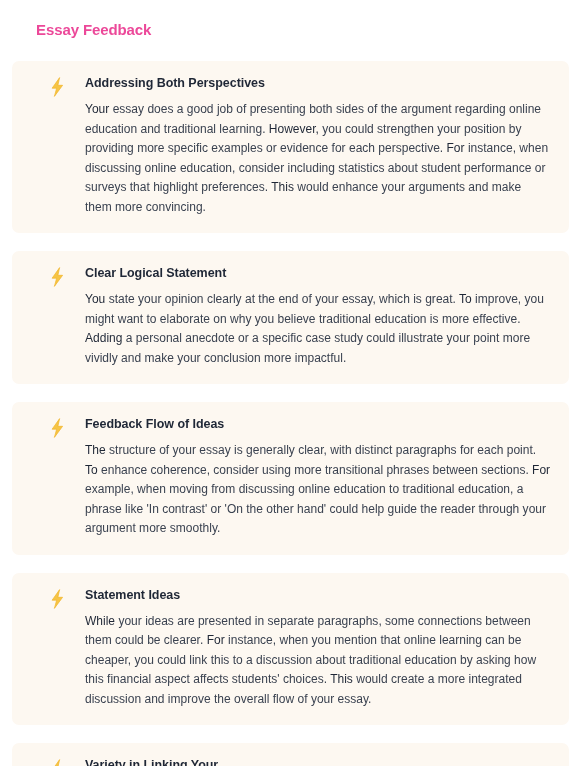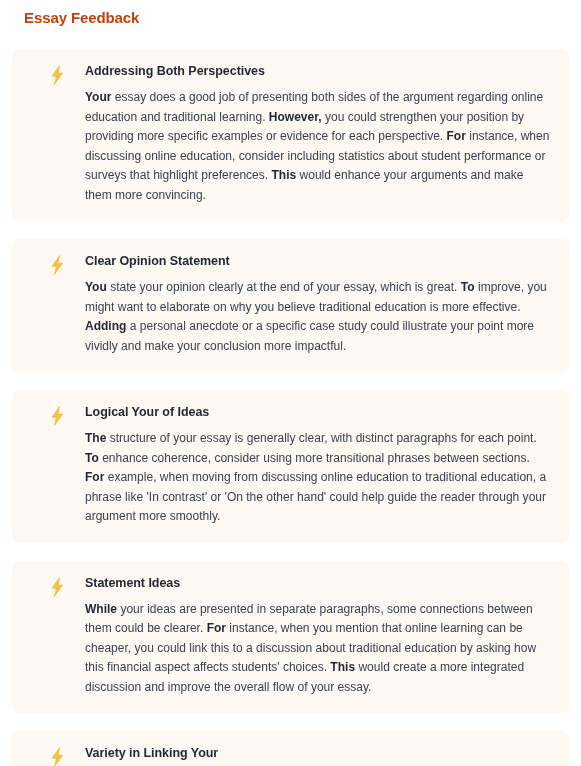--- a/index.html
+++ b/index.html
@@ -16,23 +16,23 @@
     font-family: "Liberation Sans", sans-serif;
     -webkit-font-smoothing: antialiased;
   }
   .page {
     width: 581px;
     padding: 0 12px;
   }
   .page-title {
     font-size: 15px;
     font-weight: bold;
-    color: #c2410c;
+    color: #ec4899;
     letter-spacing: -0.1px;
-    margin: 0;
+    margin: 12px;
     padding: 8px 0 0 12px;
     line-height: 20px;
   }
   .feedback-list {
     margin-top: 21px;
     display: flex;
     flex-direction: column;
     gap: 18px;
   }
   .feedback-card {
@@ -68,21 +68,21 @@
     letter-spacing: -0.05px;
   }
   .card-text {
     font-size: 12px;
     line-height: 19.5px;
     color: #3a4250;
     margin: 0;
     letter-spacing: 0.01px;
   }
   .card-text b {
-    font-weight: bold;
+    font-weight: normal;
     color: #1f2736;
   }
 </style>
 </head>
 <body>
 
 <div class="page">
 
   <h1 class="page-title">Essay Feedback</h1>
 
@@ -98,32 +98,32 @@
           <p class="card-text"><b>Your</b><span> essay does a good job of presenting both sides of the argument regarding online education and traditional learning. </span><b>However,</b><span> you could strengthen your position by providing more specific examples or evidence for each perspective. </span><b>For</b><span> instance, when discussing online education, consider including statistics about student performance or surveys that highlight preferences. </span><b>This</b><span> would enhance your arguments and make them more convincing.</span></p>
         </div>
       </div>
       <div class="feedback-card">
         <div class="card-icon">
           <svg width="17" height="20" viewBox="0 0 17 20" aria-hidden="true">
             <path d="M10.6 0.6 L3.1 11.2 L7.6 11.2 L5.4 19.4 L13.6 8.3 L8.9 8.3 Z" fill="#f6c445" stroke="#f0b429" stroke-width="0.7" stroke-linejoin="round"></path>
           </svg>
         </div>
         <div class="card-body">
-          <div class="card-heading">Clear Opinion Statement</div>
+          <div class="card-heading">Clear Logical Statement</div>
           <p class="card-text"><b>You</b><span> state your opinion clearly at the end of your essay, which is great. </span><b>To</b><span> improve, you might want to elaborate on why you believe traditional education is more effective. </span><b>Adding</b><span> a personal anecdote or a specific case study could illustrate your point more vividly and make your conclusion more impactful.</span></p>
         </div>
       </div>
       <div class="feedback-card">
         <div class="card-icon">
           <svg width="17" height="20" viewBox="0 0 17 20" aria-hidden="true">
             <path d="M10.6 0.6 L3.1 11.2 L7.6 11.2 L5.4 19.4 L13.6 8.3 L8.9 8.3 Z" fill="#f6c445" stroke="#f0b429" stroke-width="0.7" stroke-linejoin="round"></path>
           </svg>
         </div>
         <div class="card-body">
-          <div class="card-heading">Logical Your of Ideas</div>
+          <div class="card-heading">Feedback Flow of Ideas</div>
           <p class="card-text"><b>The</b><span> structure of your essay is generally clear, with distinct paragraphs for each point. </span><b>To</b><span> enhance coherence, consider using more transitional phrases between sections. </span><b>For</b><span> example, when moving from discussing online education to traditional education, a phrase like 'In contrast' or 'On the other hand' could help guide the reader through your argument more smoothly.</span></p>
         </div>
       </div>
       <div class="feedback-card">
         <div class="card-icon">
           <svg width="17" height="20" viewBox="0 0 17 20" aria-hidden="true">
             <path d="M10.6 0.6 L3.1 11.2 L7.6 11.2 L5.4 19.4 L13.6 8.3 L8.9 8.3 Z" fill="#f6c445" stroke="#f0b429" stroke-width="0.7" stroke-linejoin="round"></path>
           </svg>
         </div>
         <div class="card-body">

